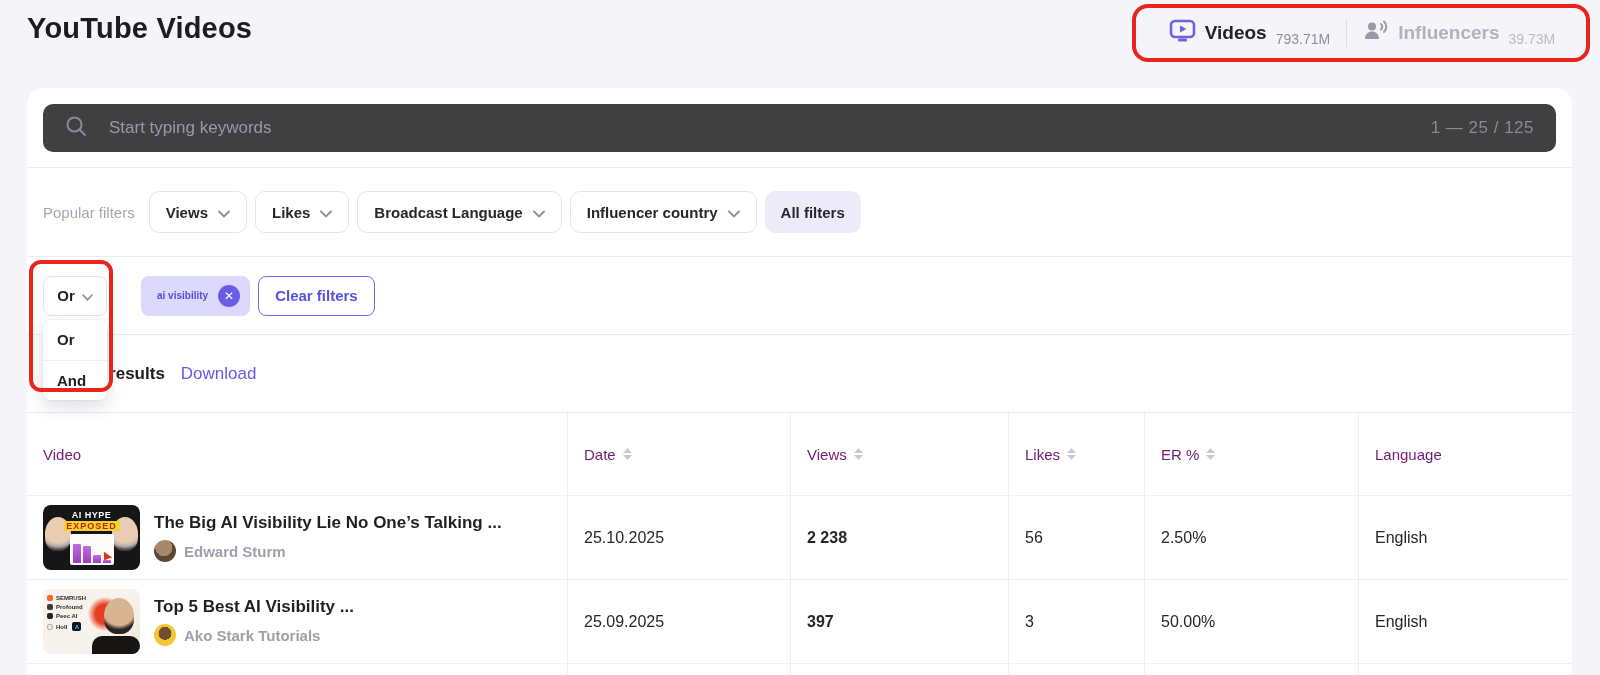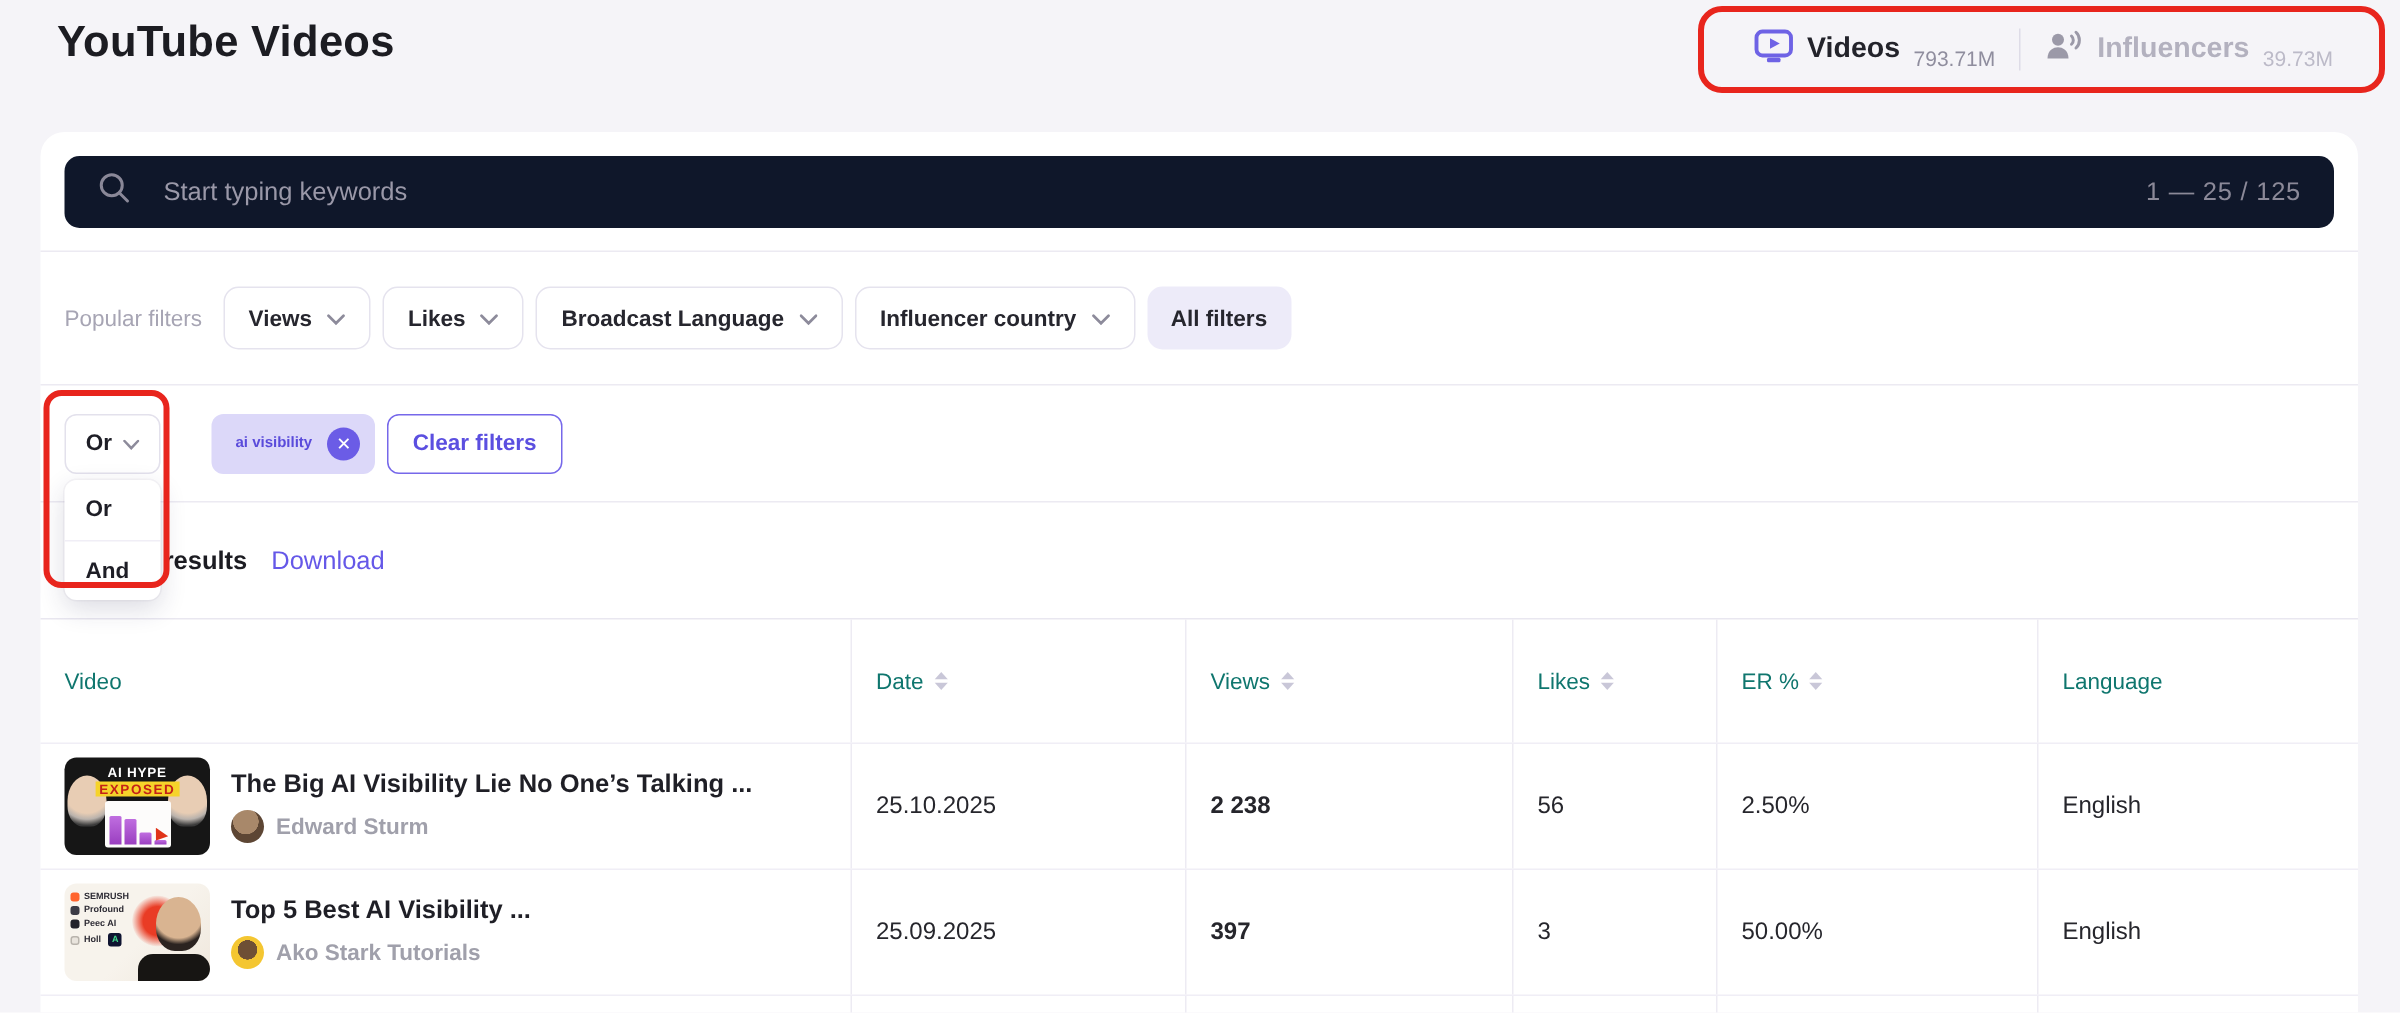--- a/index.html
+++ b/index.html
@@ -5,21 +5,21 @@
   * { margin:0; padding:0; box-sizing:border-box; }
   html,body { width:1600px; height:675px; }
   body {
     font-family:"Liberation Sans","DejaVu Sans",sans-serif;
     background:#f5f4f8; color:#1e1e26; overflow:hidden;
   }
   .page { position:relative; width:1600px; height:675px; }
 
   
   .page-title {
-    position:absolute; left:38px; top:12px;
+    position:absolute; left:27px; top:12px;
     font-size:29px; font-weight:800; letter-spacing:.2px; color:#1c1c22;
   }
   .tabs-wrap {
     position:absolute; left:1136px; top:6px; width:452px; height:54px;
     display:flex; align-items:center; justify-content:center; gap:16px;
   }
   .tab { display:flex; align-items:center; gap:9px; cursor:pointer; }
   .tab .tab-label { font-size:19px; font-weight:700; color:#23232b; }
   .tab .tab-count { font-size:14px; color:#8f8d9e; margin-top:12px; }
   .tab.inactive .tab-label { color:#b3b1bf; }
@@ -33,21 +33,21 @@
   .annotation-operator { left:29px; top:260px; width:84px; height:132px; border-radius:12px; }
 
   
   .card {
     position:absolute; left:27px; top:88px; width:1545px; height:587px;
     background:#fff; border-radius:16px 16px 0 0;
   }
   .section { padding:0 16px; }
   .search-section { height:80px; display:flex; align-items:center; border-bottom:1px solid #eceaf2; }
   .search-box {
-    flex:1; height:48px; background:#0f172a; border-radius:10px;
+    flex:1; height:48px; background:#404040; border-radius:10px;
     display:flex; align-items:center; padding:0 22px; gap:22px;
   }
   .search-placeholder { flex:1; font-size:17px; color:#9a98a8; }
   .search-range { font-size:17px; color:#8b8998; letter-spacing:.5px; }
 
   .filters-section { height:89px; display:flex; align-items:center; gap:8px; border-bottom:1px solid #eceaf2; }
   .popular-label { font-size:15px; color:#a7a5b4; margin-right:6px; }
   .pill {
     height:42px; display:flex; align-items:center; gap:10px; padding:0 16px;
     background:#fff; border:1px solid #e5e3ee; border-radius:10px;
@@ -98,21 +98,21 @@
   .download-link { font-size:17px; font-weight:500; color:#6558e8; cursor:pointer; }
 
   
   .table { border-top:1px solid #e9e7f0; }
   .thead, .trow {
     display:grid; grid-template-columns:540px 223px 218px 136px 214px 1fr;
   }
   .thead { height:82px; }
   .th {
     display:flex; align-items:center; gap:7px; padding:0 16px;
-    font-size:15px; color:#0f766e; border-left:1px solid #edebf3;
+    font-size:15px; color:#701a75; border-left:1px solid #edebf3;
   }
   .th:first-child { border-left:none; }
   .trow { height:84px; border-top:1px solid #f0eef6; }
   .trow-partial { height:13px; border-top:1px solid #f0eef6; }
   .td {
     display:flex; align-items:center; padding:0 16px;
     font-size:16px; color:#26262c; border-left:1px solid #edebf3;
   }
   .td:first-child { border-left:none; }
   .td-views { font-weight:700; }

